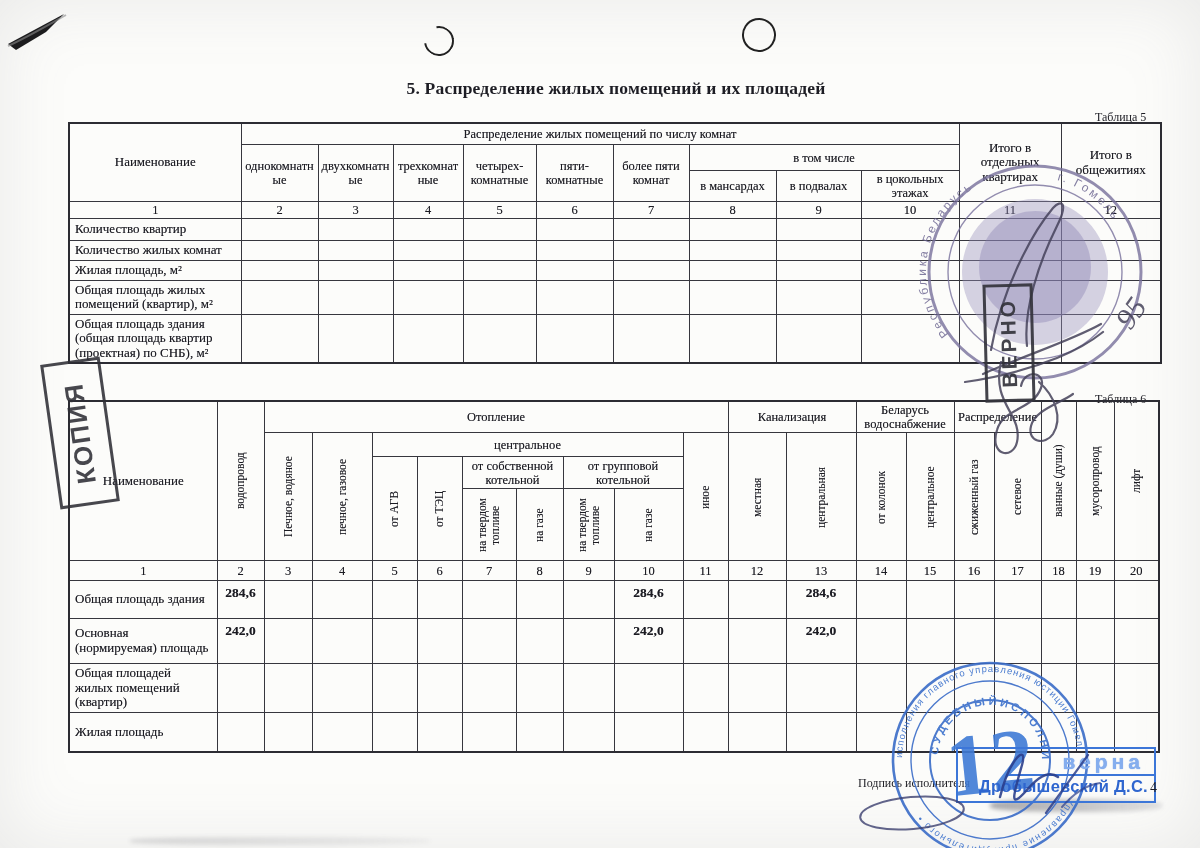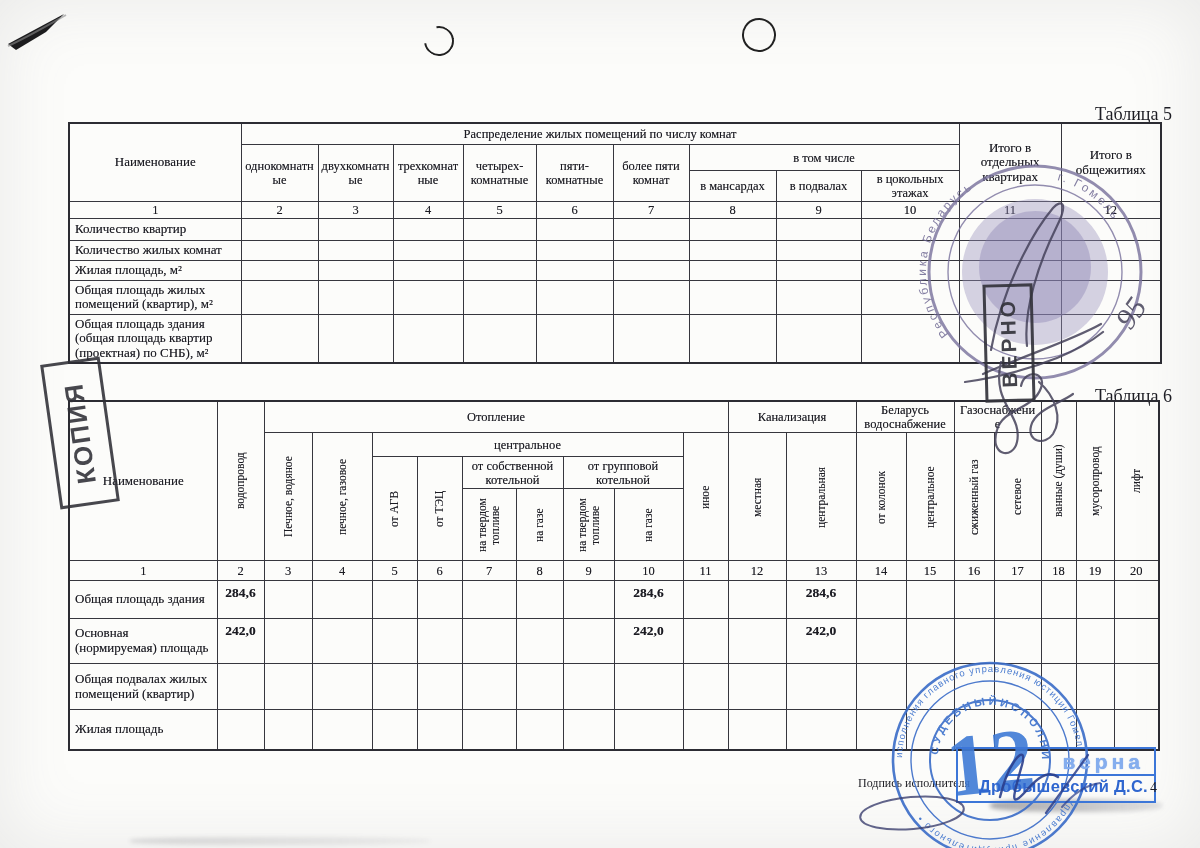--- a/index.html
+++ b/index.html
@@ -4,21 +4,21 @@
 <style>
   html,body{margin:0;padding:0;background:#888;}
   #page{
     position:relative;width:1200px;height:848px;margin:0 auto;
     background:#fcfcfa;overflow:hidden;
     font-family:"Liberation Serif","DejaVu Serif",serif;color:#1d1d24;
     box-shadow:inset 0 0 70px rgba(120,120,125,.14);
   }
   .abs{position:absolute;}
   .doc-title{font-weight:bold;font-size:17.5px;text-align:center;letter-spacing:.2px;}
-  .tab-label{font-size:18px;}
+  .tab-label{font-size:12px;margin-top:6px;}
   
   table.doc{border-collapse:collapse;table-layout:fixed;border:2px solid #2c2c33;}
   table.doc th,table.doc td{
     border:1.5px solid #36363d;padding:1px 3px;font-weight:normal;
     font-size:12.5px;line-height:1.12;color:#1b1b22;
     text-shadow:0 0 .6px rgba(25,25,35,.5);
     overflow:hidden;vertical-align:middle;text-align:center;
   }
   table.doc td.lbl{text-align:left;padding:2px 5px;font-size:13px;vertical-align:middle;}
   table.doc td.val{font-weight:bold;font-size:13.5px;vertical-align:top;padding-top:4px;font-family:Liberation Serif, serif;}
@@ -57,20 +57,21 @@
 
 <div id="page">
 
   <svg class="abs" style="left:6px;top:10px;" width="70" height="45">
     <polygon points="2,34 58,4 40,22 10,40" fill="#1c1c1e"></polygon>
     <path d="M2,36 C20,28 44,14 60,5" stroke="#8a8a8a" stroke-width="2" fill="none" opacity=".6"></path>
   </svg>
   <div class="abs punch" style="left:424px;top:26px;width:26px;height:26px;border-left-color:transparent;transform:rotate(35deg);"></div>
   <div class="abs punch" style="left:742px;top:18px;width:30px;height:30px;transform:rotate(-12deg);"></div>
 
+  <div class="abs doc-title" style="left:70px;top:78px;width:1092px;">5. Распределение жилых помещений и их площадей</div>
   <div class="abs tab-label" style="left:1095px;top:104px;">Таблица 5</div>
 
   <table class="doc abs" style="left:68px;top:122px;width:1092px;">
     <colgroup>
       <col style="width:172px">
         <col style="width:77px">
         <col style="width:75px">
         <col style="width:70px">
       <col style="width:73px">
         <col style="width:77px">
@@ -213,21 +214,21 @@
         <col style="width:35px">
         <col style="width:38px">
     </colgroup>
     <tbody>
         <tr style="height:30px;">
       <th rowspan="4" style="font-size:13px;">Наименование</th>
       <th rowspan="4"><span class="vt vt4">водопровод</span></th>
       <th colspan="9">Отопление</th>
       <th colspan="2">Канализация</th>
       <th colspan="2">Беларусь водоснабжение</th>
-      <th colspan="2" class="ba">Газоснабжение</th>
+      <th colspan="2" class="ba">Распределение</th>
       <th rowspan="4"><span class="vt vt4">ванные (души)</span></th>
       <th rowspan="4"><span class="vt vt4">мусоропровод</span></th>
       <th rowspan="4"><span class="vt vt4">лифт</span></th>
     </tr>
     <tr style="height:24px;">
       <th rowspan="3"><span class="vt vt3">Печное, водяное</span></th>
       <th rowspan="3"><span class="vt vt3">печное, газовое</span></th>
       <th colspan="6">центральное</th>
       <th rowspan="3"><span class="vt vt3">иное</span></th>
       <th rowspan="3"><span class="vt vt3">местная</span></th>
@@ -309,21 +310,21 @@
       <td class="val">242,0</td>
       <td class="e"></td>
           <td class="e"></td>
           <td class="e"></td>
           <td class="e"></td>
           <td class="e"></td>
           <td class="e"></td>
           <td class="e"></td>
     </tr>
     <tr style="height:46px;">
-      <td class="lbl">Общая подвалах жилых помещений (квартир)</td>
+      <td class="lbl">Общая площадей жилых помещений (квартир)</td>
       <td class="e"></td>
           <td class="e"></td>
           <td class="e"></td>
           <td class="e"></td>
           <td class="e"></td>
           <td class="e"></td>
           <td class="e"></td>
           <td class="e"></td>
           <td class="e"></td>
           <td class="e"></td>

